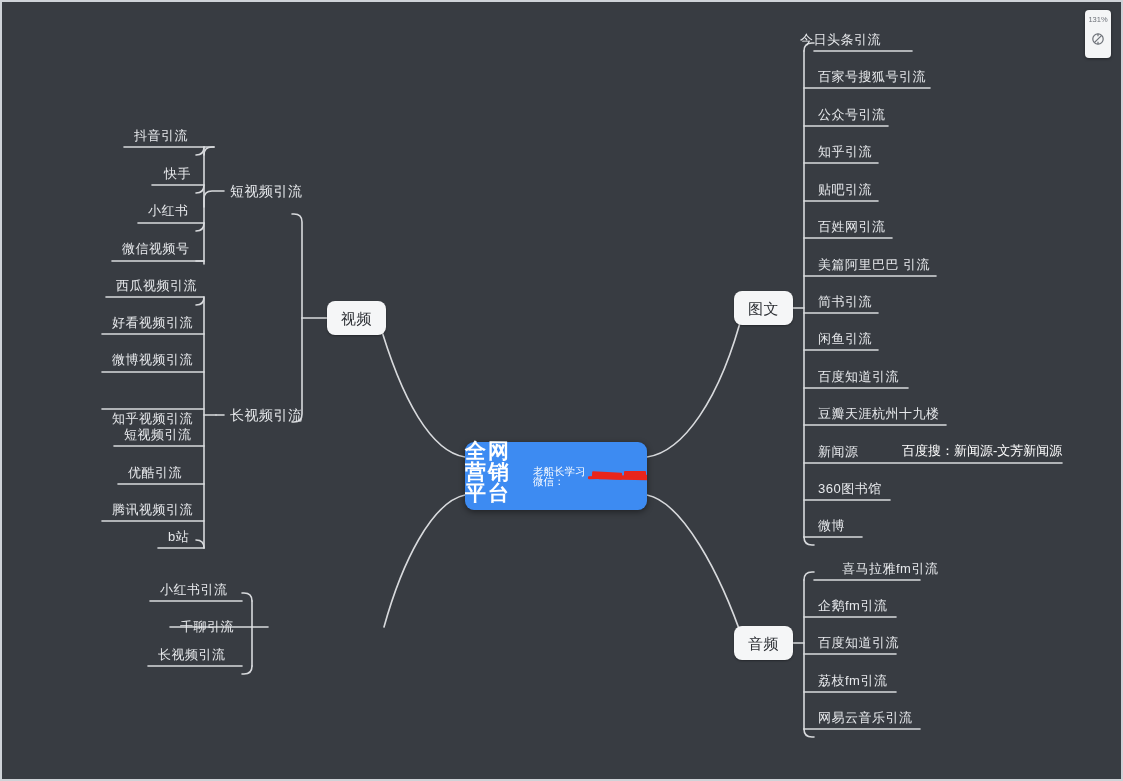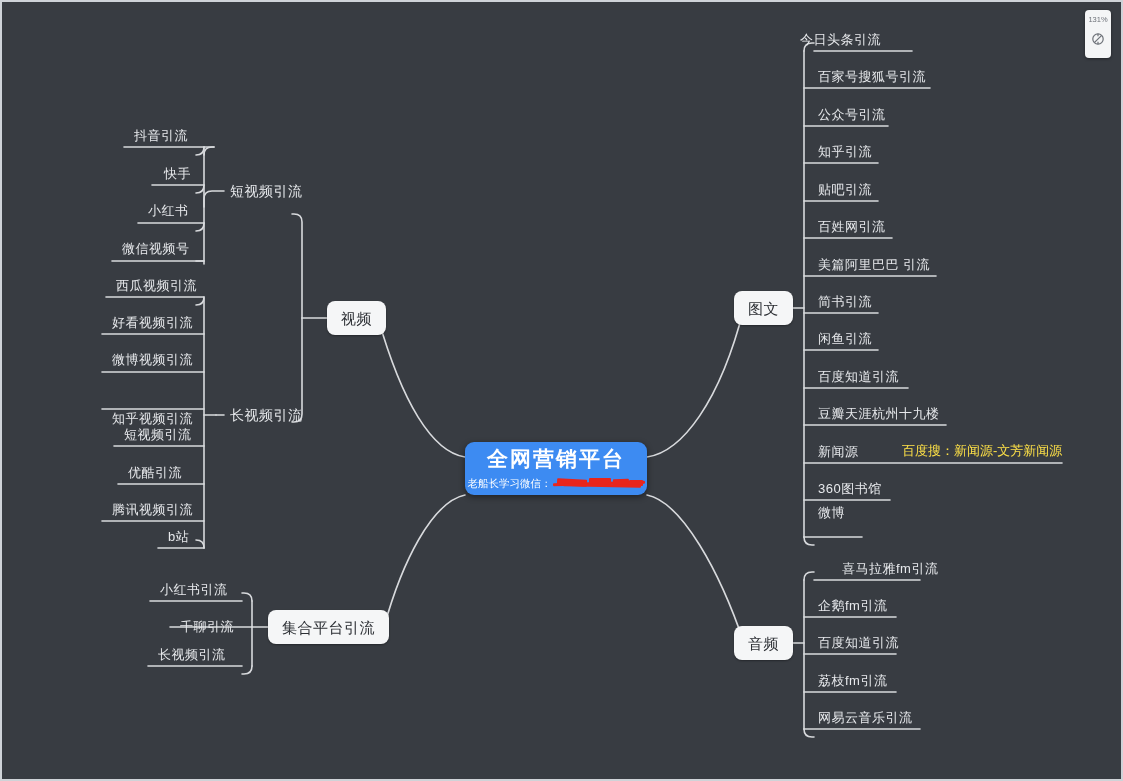--- a/index.html
+++ b/index.html
@@ -52,25 +52,25 @@
   .mid{
     color:#e7e9ec;
     font-size:14px;
     height:22px;
     padding:0 6px;
   }
   
   #root-node{
     position:absolute;
     left:463px;top:440px;
-    width:182px;height:53px;
+    width:182px;height:68px;
     background:#3d8bf2;
     border-radius:9px;
     box-shadow:0 2px 6px rgba(0,0,0,.45);
-    display:flex;flex-direction:column;
+    display:flex;flex-direction:row;
     align-items:center;justify-content:center;
     z-index:5;
   }
   #root-title{
     color:#ffffff;
     font-size:21px;
     font-weight:bold;
     letter-spacing:2px;
     line-height:1;
     margin-bottom:9px;
@@ -97,21 +97,21 @@
   .r1{left:0;top:4px;width:92px;height:3px;transform:rotate(-1.5deg);}
   .r2{left:4px;top:1px;width:30px;height:7px;transform:rotate(3deg);}
   .r3{left:36px;top:0px;width:22px;height:8px;}
   .r4{left:60px;top:1px;width:16px;height:7px;transform:rotate(-2deg);}
   .r5{left:76px;top:2px;width:14px;height:6px;}
   .r6{left:10px;top:6px;width:78px;height:3px;transform:rotate(1deg);}
 
   
   .note{
     position:absolute;
-    color:#fde047;
+    color:#ffffff;
     font-size:13px;
     white-space:nowrap;
     z-index:3;
   }
 
   
   #zoom-widget{
     position:absolute;
     right:10px;top:8px;
     width:26px;height:48px;
@@ -285,23 +285,20 @@
   <div class="node leaf" style="left:120px;top:459px;">
     <span>优酷引流</span>
     </div>
   <div class="node leaf" style="left:104px;top:496px;">
     <span>腾讯视频引流</span>
     </div>
   <div class="node leaf" style="left:160px;top:523px;">
     <span>b站</span>
     </div>
 
-  <div class="node pill" style="left:266px;top:608px;">
-    <span>集合平台引流</span>
-  </div>
   <div class="node leaf" style="left:152px;top:576px;">
     <span>小红书引流</span>
     </div>
   <div class="node leaf" style="left:172px;top:613px;">
     <span>千聊引流</span>
     </div>
   <div class="node leaf" style="left:150px;top:641px;">
     <span>长视频引流</span>
     </div>
 
@@ -343,21 +340,21 @@
     <span>豆瓣天涯杭州十九楼</span>
     </div>
   <div class="node leaf" style="left:810px;top:438px;">
     <span>新闻源</span>
     </div>
   <div class="note" style="left:900px;top:440px;">
     <span>百度搜：新闻源-文芳新闻源</span></div>
   <div class="node leaf" style="left:810px;top:475px;">
     <span>360图书馆</span>
     </div>
-  <div class="node leaf" style="left:810px;top:499px;">
+  <div class="node leaf" style="left:810px;top:512px;">
     <span>微博</span>
     </div>
 
   <div class="node pill" style="left:732px;top:624px;">
     <span>音频</span>
   </div>
   <div class="node leaf" style="left:814px;top:555px;margin-left:20px;">
     <span>喜马拉雅fm引流</span>
     </div>
   <div class="node leaf" style="left:810px;top:592px;">

